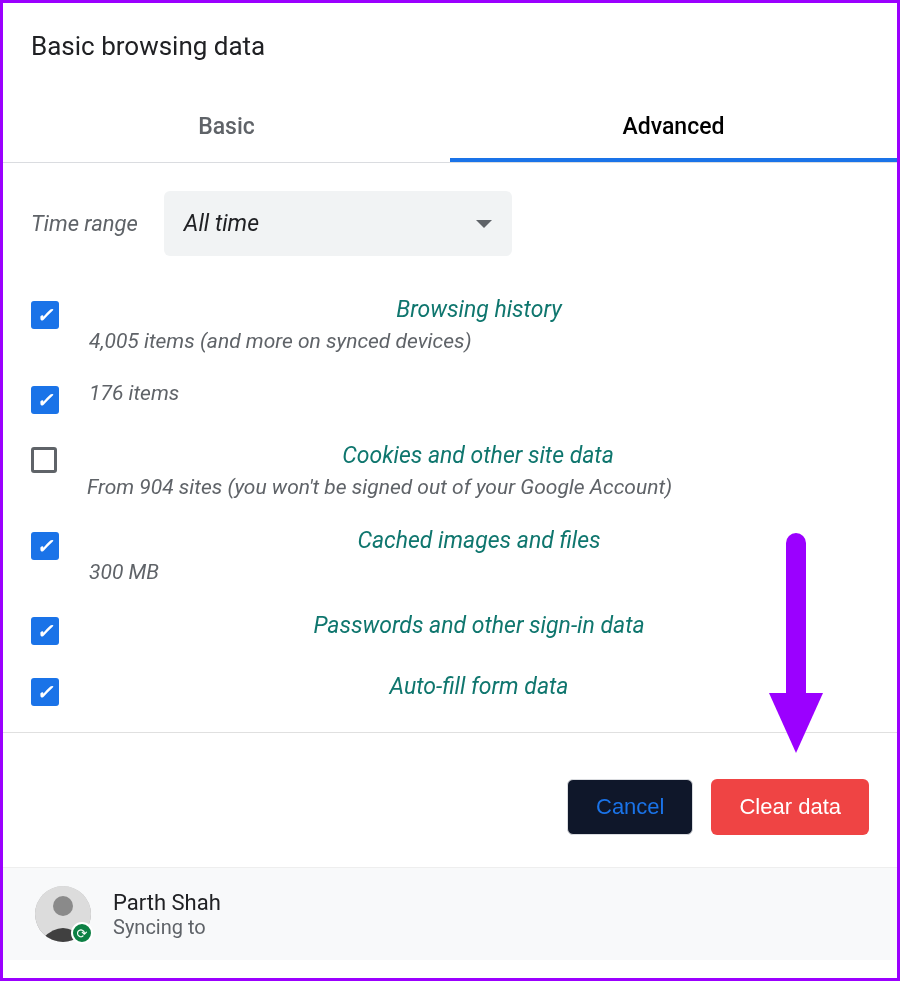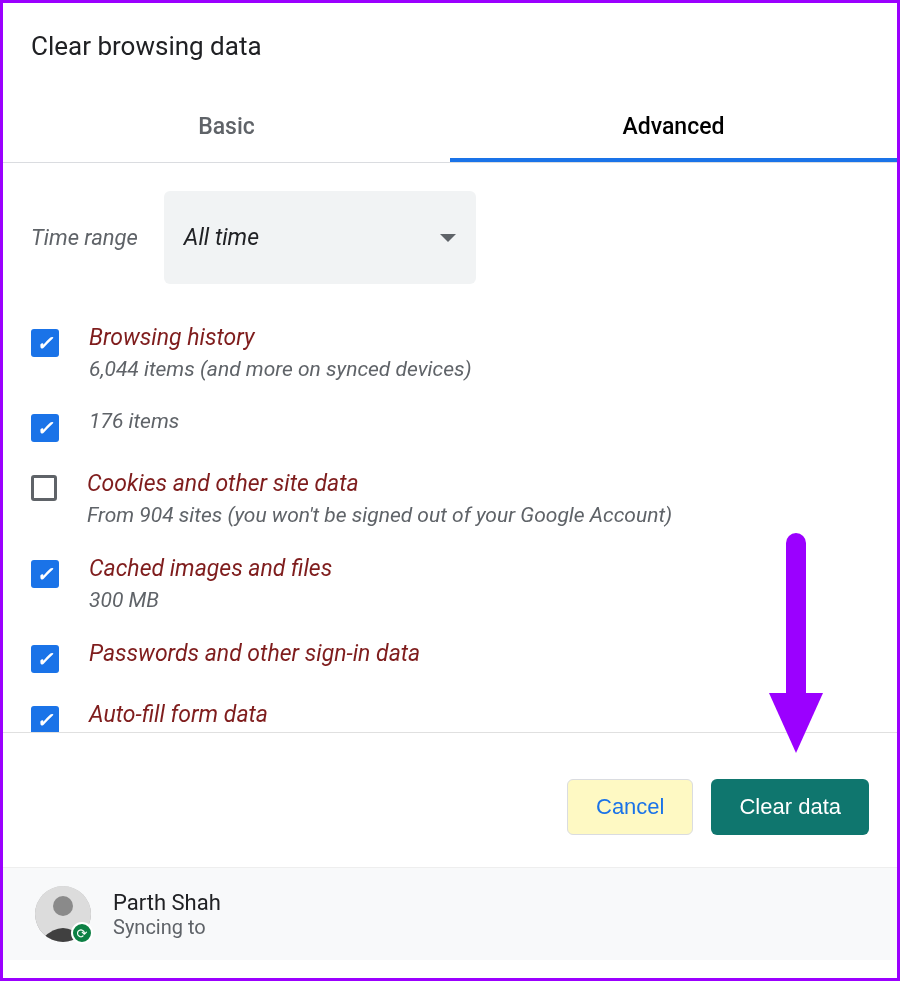--- a/index.html
+++ b/index.html
@@ -51,22 +51,22 @@
     gap: 26px;
     margin-bottom: 40px;
   }
   .time-range-label {
     font-size: 22px;
     color: #5f6368;
   }
   .select {
     background: #f1f3f4;
     border-radius: 6px;
-    padding: 33px 20px;
-    width: 312px;
+    padding: 19px 20px;
+    width: 348px;
     display: flex;
     align-items: center;
     justify-content: space-between;
     cursor: pointer;
     font-size: 23px;
     color: #202124;
   }
   .caret {
     width: 0; height: 0;
     border-left: 8px solid transparent;
@@ -95,48 +95,49 @@
     border: 3px solid #5f6368;
     background: #fff;
     width: 26px; height: 26px;
   }
   .checkmark {
     color: #fff; font-size: 20px; font-weight: bold;
   }
   .item-text { flex: 1; }
   .item-title {
     font-size: 23px;
-    color: #7f1d1d;
+    color: #0f766e;
     margin-bottom: 6px;
+    text-align: center;
   }
   .item-sub {
     font-size: 21px;
     color: #5f6368;
   }
   .footer-buttons {
     display: flex;
     justify-content: flex-end;
     gap: 18px;
     padding: 46px 28px 32px 28px;
   }
   .btn {
     padding: 14px 28px;
     border-radius: 6px;
     font-size: 22px;
     font-weight: 500;
     cursor: pointer;
     border: none;
   }
   .btn-cancel {
-    background: #fef9c3;
+    background: #0f172a;
     color: #1a73e8;
     border: 1px solid #dadce0;
   }
   .btn-primary {
-    background: #0f766e;
+    background: #ef4444;
     color: #fff;
   }
   .account-bar {
     background: #f8f9fa;
     padding: 18px 32px;
     display: flex;
     align-items: center;
     gap: 22px;
     border-top: 1px solid #eee;
   }
@@ -174,21 +175,21 @@
     position: absolute;
     right: 66px;
     top: 530px;
     pointer-events: none;
   }
 </style>
 </head>
 <body>
 
 <div class="header">
-  <div class="title">Clear browsing data</div>
+  <div class="title">Basic browsing data</div>
 </div>
 
 <div class="tabs">
   <div class="tab">Basic</div>
   <div class="tab active">Advanced</div>
 </div>
 
 <div class="content">
 
   <div class="time-range-row">
@@ -198,21 +199,21 @@
       <span class="caret"></span>
     </div>
   </div>
 
   <div class="item">
     <div class="checkbox checked">
         <span class="checkmark">✓</span>
       </div>
     <div class="item-text">
       <div class="item-title">Browsing history</div>
-      <div class="item-sub">6,044 items (and more on synced devices)</div>
+      <div class="item-sub">4,005 items (and more on synced devices)</div>
     </div>
   </div>
 
   <div class="item">
     <div class="checkbox checked">
         <span class="checkmark">✓</span>
       </div>
     <div class="item-text">
       <div class="item-sub">176 items</div>
     </div>

